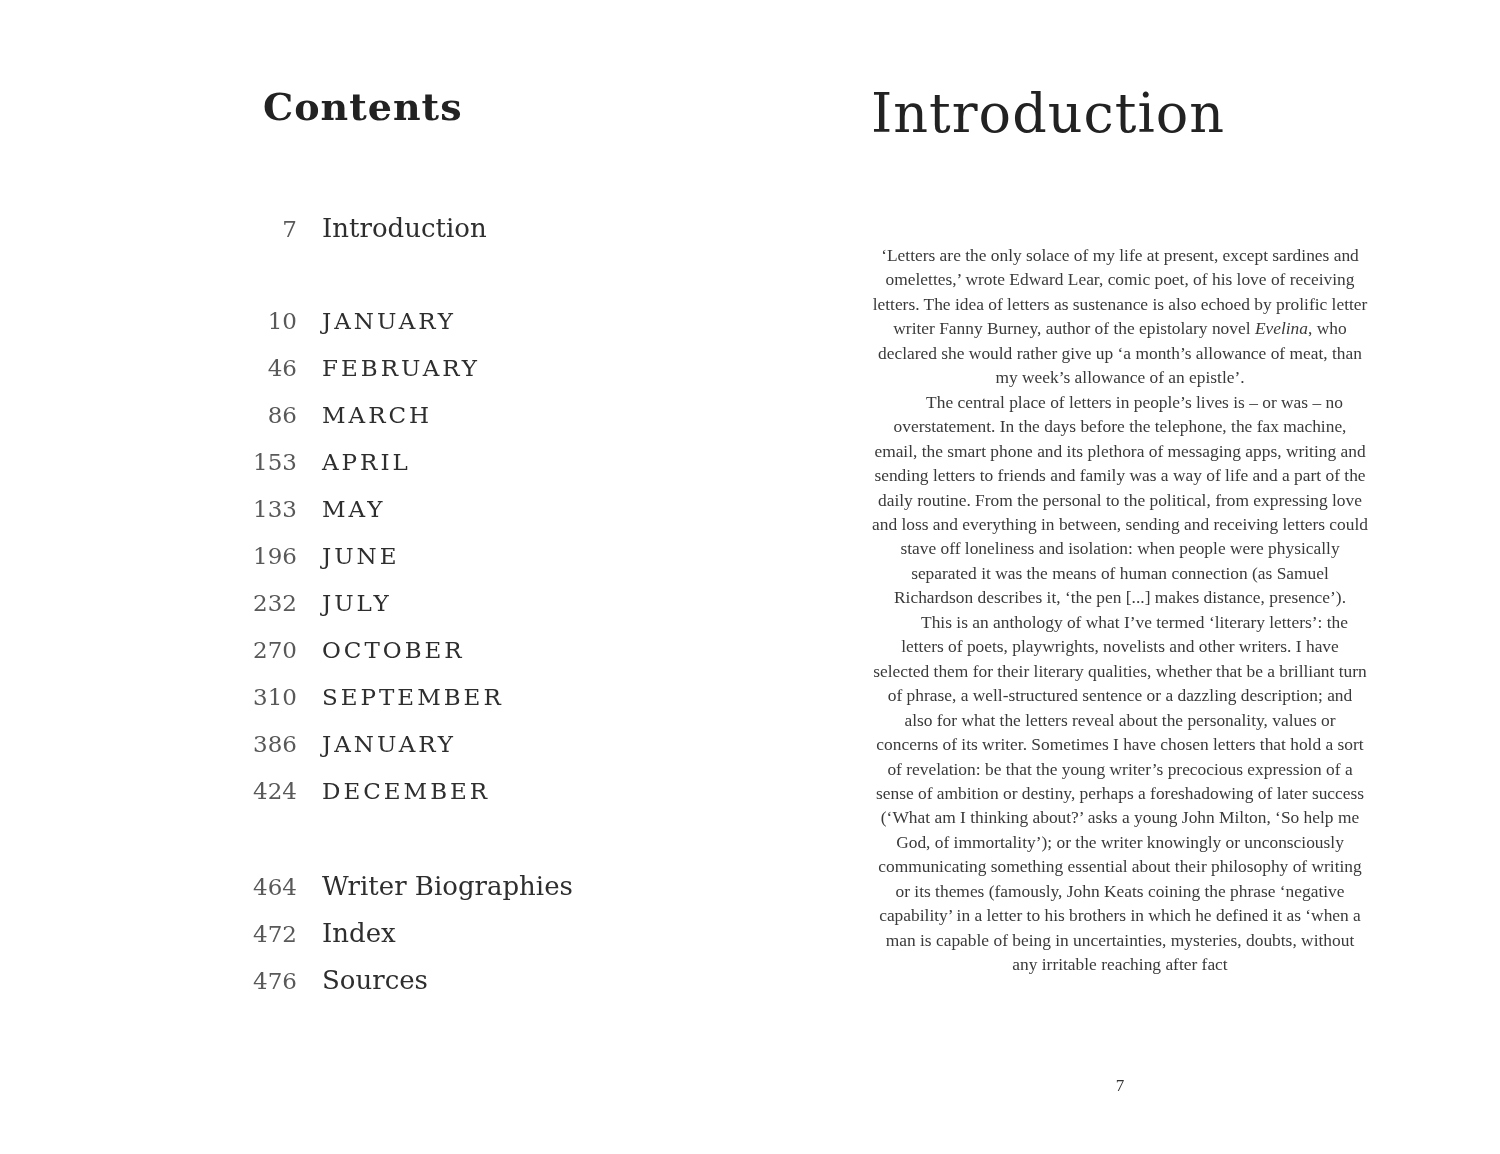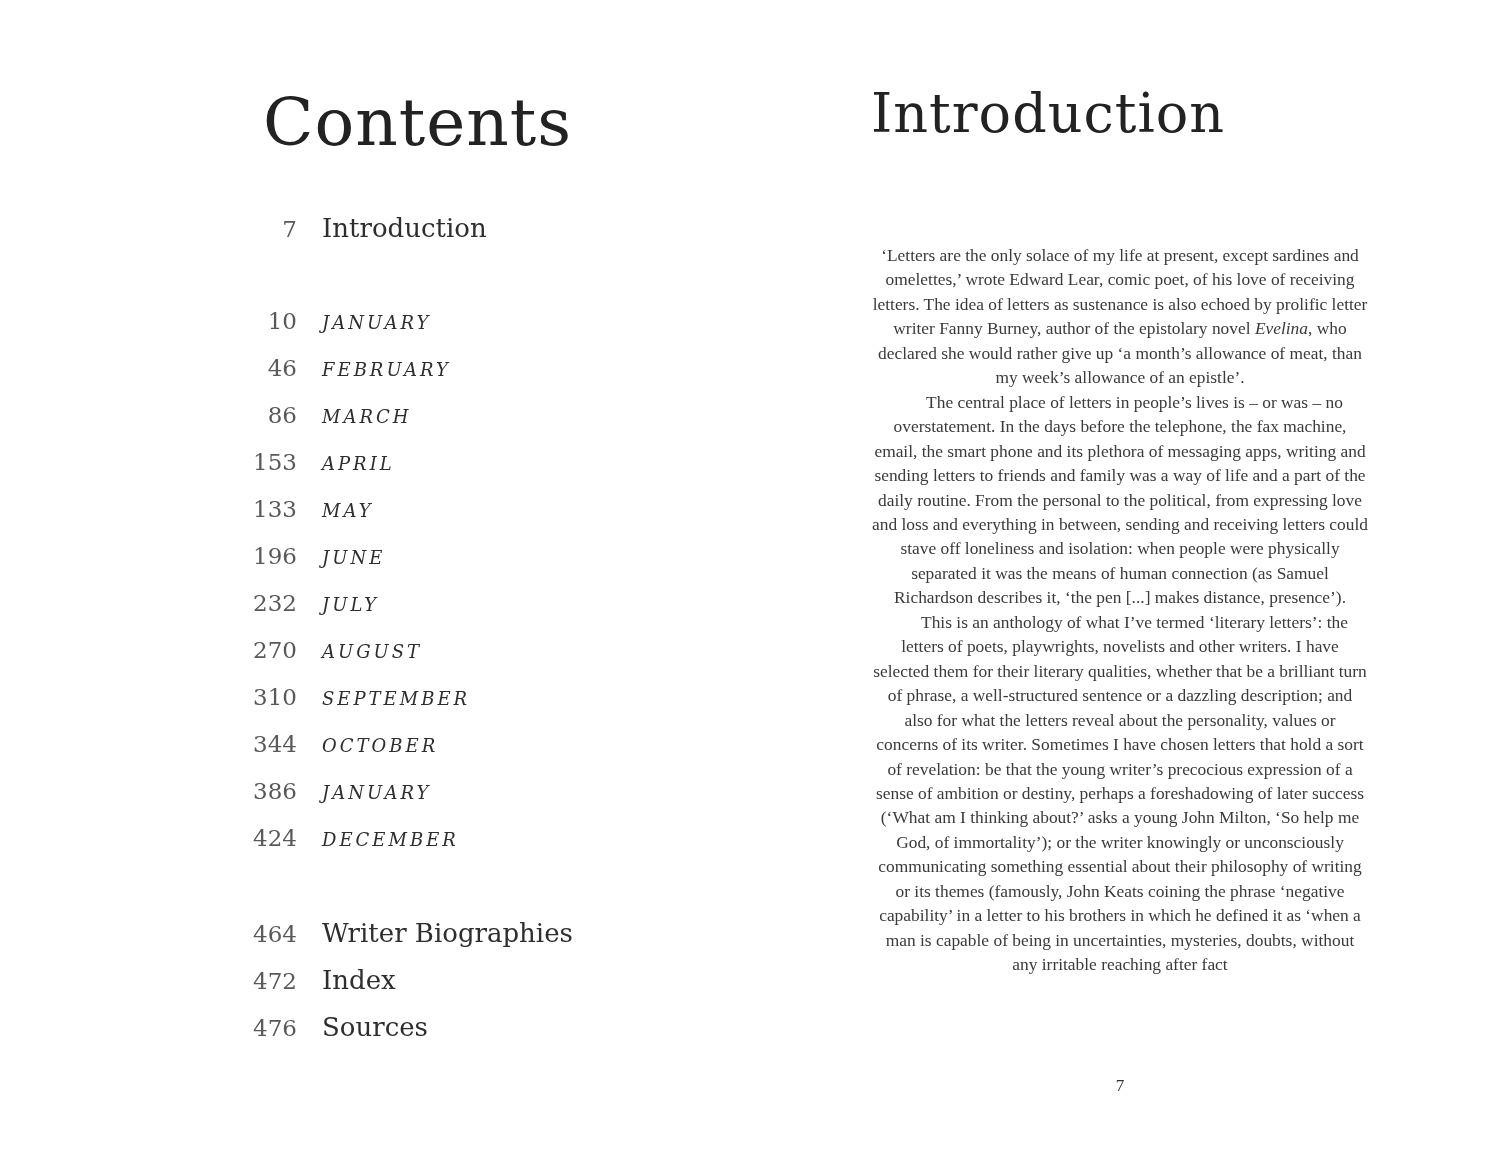--- a/index.html
+++ b/index.html
@@ -15,22 +15,22 @@
     color: #2b2b2b;
     overflow: hidden;
   }
 
   
   .contents-title {
     position: absolute;
     left: 263px;
     top: 84px;
     margin: 0;
-    font-size: 66px;
-    font-weight: normal;
+    font-size: 38px;
+    font-weight: bold;
     letter-spacing: 1px;
     color: #222222;
   }
   .toc {
     position: absolute;
     left: 240px;
     top: 205px;
   }
   .toc-group { }
   .toc-months { margin-top: 46px; }
@@ -48,23 +48,22 @@
     text-align: right;
     font-size: 23px;
     color: #595959;
   }
   .toc-label {
     margin-left: 25px;
     font-size: 26px;
     color: #2e2e2e;
   }
   .toc-label.month {
-    font-size: 18px;
+    font-size: 23px;
     letter-spacing: 3px;
-    font-style: italic;
   }
 
   
   .intro-title {
     position: absolute;
     left: 871px;
     top: 82px;
     margin: 0;
     font-size: 54px;
     font-weight: normal;
@@ -144,29 +143,25 @@
         <div class="toc-row">
           <span class="toc-num">196</span>
           <span class="toc-label month">JUNE</span>
         </div>
         <div class="toc-row">
           <span class="toc-num">232</span>
           <span class="toc-label month">JULY</span>
         </div>
         <div class="toc-row">
           <span class="toc-num">270</span>
-          <span class="toc-label month">AUGUST</span>
+          <span class="toc-label month">OCTOBER</span>
         </div>
         <div class="toc-row">
           <span class="toc-num">310</span>
           <span class="toc-label month">SEPTEMBER</span>
-        </div>
-        <div class="toc-row">
-          <span class="toc-num">344</span>
-          <span class="toc-label month">OCTOBER</span>
         </div>
         <div class="toc-row">
           <span class="toc-num">386</span>
           <span class="toc-label month">JANUARY</span>
         </div>
         <div class="toc-row">
           <span class="toc-num">424</span>
           <span class="toc-label month">DECEMBER</span>
         </div>
       </div>

